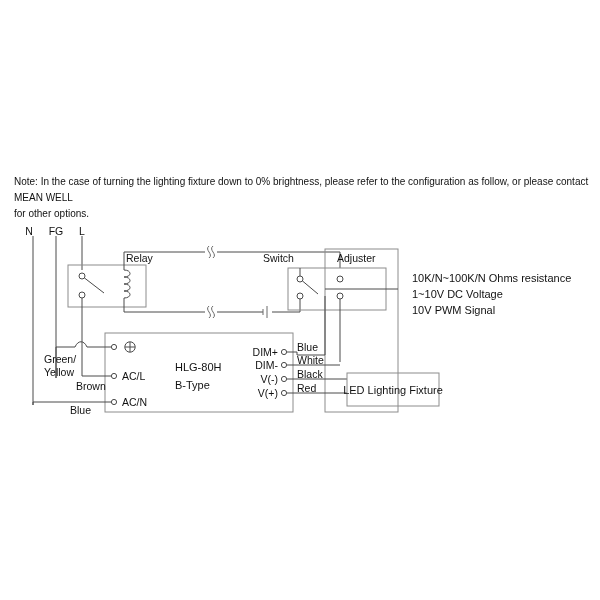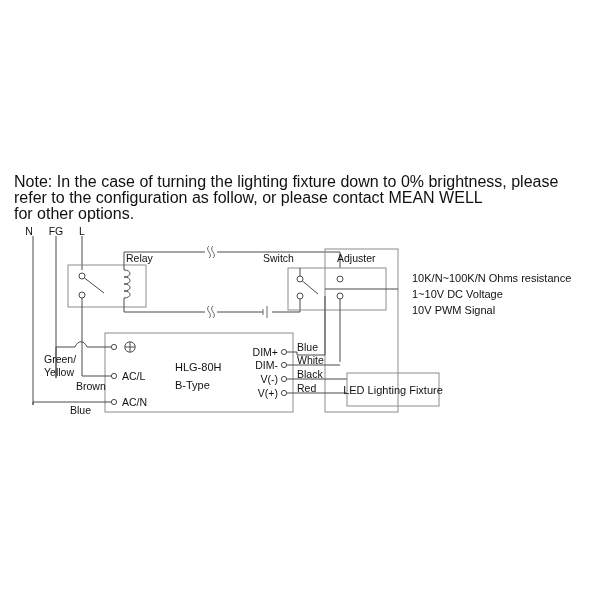--- a/index.html
+++ b/index.html
@@ -14,21 +14,21 @@
     background: #ffffff;
     font-family: "Liberation Sans", sans-serif;
     color: #1a1a1a;
     overflow: hidden;
   }
   .note {
     position: absolute;
     left: 14px;
     top: 174px;
     width: 575px;
-    font-size: 16px;
+    font-size: 10px;
     line-height: 16px;
     color: #111;
     white-space: pre-line;
   }
   svg.diagram {
     position: absolute;
     left: 0;
     top: 0;
     width: 600px;
     height: 600px;

